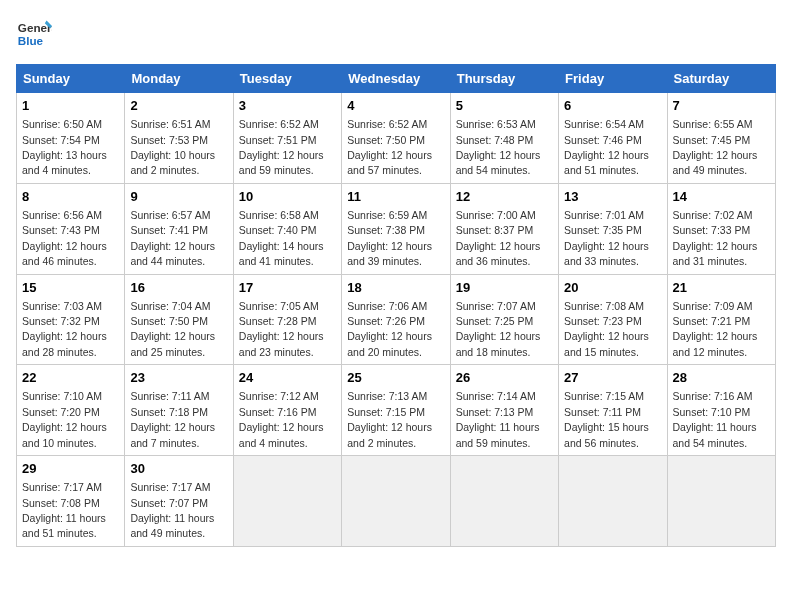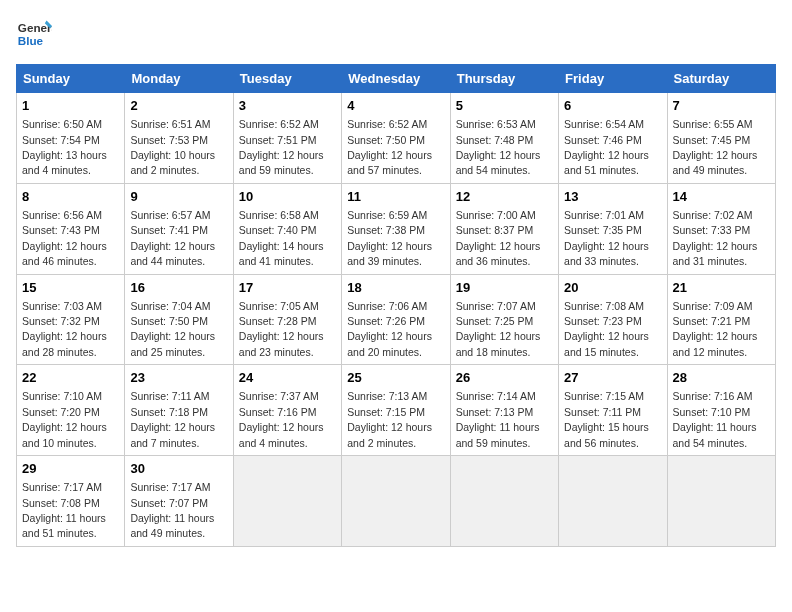--- a/index.html
+++ b/index.html
@@ -250,21 +250,21 @@
           <span class="day-detail">Daylight: 12 hours and 10 minutes.</span>
         </td>
         <td>
           <span class="day-num">23</span>
           <span class="day-detail">Sunrise: 7:11 AM</span><br>
           <span class="day-detail">Sunset: 7:18 PM</span><br>
           <span class="day-detail">Daylight: 12 hours and 7 minutes.</span>
         </td>
         <td>
           <span class="day-num">24</span>
-          <span class="day-detail">Sunrise: 7:37 AM</span><br>
+          <span class="day-detail">Sunrise: 7:12 AM</span><br>
           <span class="day-detail">Sunset: 7:16 PM</span><br>
           <span class="day-detail">Daylight: 12 hours and 4 minutes.</span>
         </td>
         <td>
           <span class="day-num">25</span>
           <span class="day-detail">Sunrise: 7:13 AM</span><br>
           <span class="day-detail">Sunset: 7:15 PM</span><br>
           <span class="day-detail">Daylight: 12 hours and 2 minutes.</span>
         </td>
         <td>

